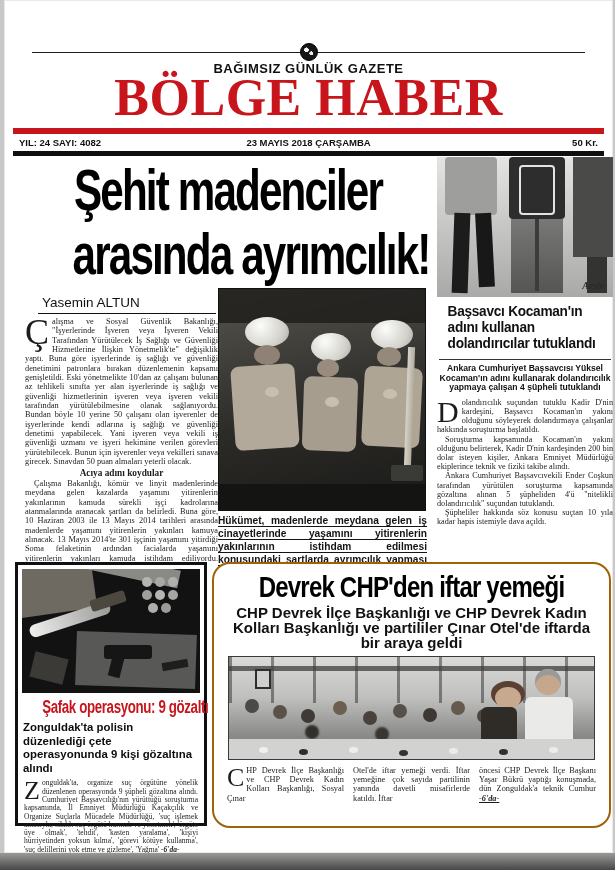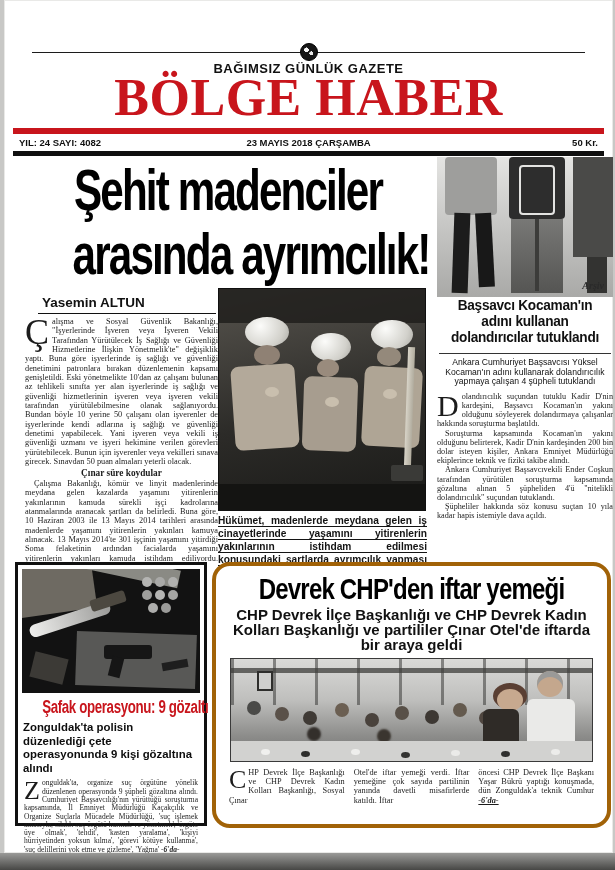--- a/index.html
+++ b/index.html
@@ -51,21 +51,21 @@
   
   .lead-headline { position:absolute; left:14px; top:158px; width:420px; text-align:center; }
   .lead-headline span {
     display:block; white-space:nowrap;
     font-size:57px; line-height:64px; font-weight:900; letter-spacing:-2.5px;
     transform:scaleX(.74); transform-origin:50% 0; color:#000;
   }
 
   .byline {
     position:absolute; left:34px; top:295px; width:178px;
-    font-size:13.5px; font-weight:bold; padding:0 0 3px 4px;
+    font-size:13.5px; font-weight:normal; padding:0 0 3px 4px;
     border-bottom:1.5px solid #101010;
   }
 
   
   .lead-body {
     position:absolute; left:21px; top:317px; width:193px;
     font-size:8.3px; line-height:9.35px; text-align:justify; color:#1c1c1c;
   }
   .lead-body .dropcap {
     float:left; font-size:36px; line-height:29px; padding:1px 3px 0 0;
@@ -98,25 +98,25 @@
     text-decoration:underline; text-underline-offset:2px; color:#141414;
   }
 
   
   .right-col { position:absolute; left:433px; top:157px; width:176px; }
   .arrest-photo { position:relative; width:176px; height:140px; overflow:hidden;
     background:linear-gradient(180deg,#e4e4e2,#c3c3c1 55%,#a9a9a7);font-weight:bold; }
   .ap-shape { position:absolute; }
   .arrest-credit { position:absolute; right:9px; bottom:6px; font-size:10px; font-style:italic;
     font-family:"Liberation Serif", serif; color:#2a2a2a; }
-  .right-headline { text-align:center; }
+  .right-headline { margin-top:6px; text-align:left; }
   .right-headline span { display:block; white-space:nowrap; font-size:15.5px; line-height:16px;
     font-weight:800; letter-spacing:-.3px; transform:scaleX(.88); transform-origin:50% 0; }
   .right-divider { border-top:1px solid #333; margin:8px 2px 4px; }
-  .right-subhead { font-size:8.6px; line-height:9.6px; font-weight:normal; text-align:center; padding:0 2px; }
+  .right-subhead { font-size:8.6px; line-height:9.6px; font-weight:bold; text-align:center; padding:0 2px; }
   .right-body { margin-top:5px; font-size:8.2px; line-height:9.2px; text-align:justify; color:#1c1c1c; }
   .right-body .dropcap { float:left; font-size:30px; line-height:25px; padding:1px 3px 0 0;
     font-family:"Liberation Serif", serif; }
   .right-body p.indent { text-indent:8px; }
 
   
   .safak-box {
     position:absolute; left:11px; top:562px; width:192px; height:264px;
     border:3px solid #101010; background:#fff;
   }
@@ -126,21 +126,21 @@
     font-size:18px; font-weight:800; letter-spacing:-.5px; color:var(--red);
     transform:scaleX(.74); transform-origin:50% 0; }
   .safak-subhead { margin:3px 5px 0; font-size:11.4px; line-height:13.6px; font-weight:bold; color:#0d0d0d; }
   .safak-body { margin:4px 6px 0; font-size:7.5px; line-height:8.3px; text-align:justify; color:#1c1c1c; }
   .safak-body .dropcap { float:left; font-size:26px; line-height:22px; padding:1px 2px 0 0;
     font-family:"Liberation Serif", serif; }
 
   
   .iftar-box {
     position:absolute; left:208px; top:562px; width:399px; height:266px;
-    border:4px solid #a16207; border-radius:18px; background:#fff;
+    border:2px solid #a16207; border-radius:18px; background:#fff;
   }
   .iftar-headline { margin-top:7px; text-align:center; white-space:nowrap;
     font-size:30px; line-height:32px; font-weight:800; letter-spacing:-1px; color:#000;
     transform:scaleX(.8); transform-origin:50% 0; }
   .iftar-subhead { margin-top:2px; text-align:center; font-size:15px; line-height:15.2px; font-weight:bold; padding:0 14px; }
   .iftar-photo { position:relative; margin:5px 14px 0; height:104px; border:1px solid #3a3a3a; overflow:hidden;
     background:linear-gradient(#dadad8 0%,#bfbfbd 40%,#8d8d8b 75%,#707070); }
   .ip-frames { position:absolute; left:0; right:0; top:0; height:46px;
     background:repeating-linear-gradient(90deg, rgba(45,45,43,.5) 0 3px, transparent 3px 42px); }
   .ip-beam { position:absolute; left:0; right:0; top:9px; height:5px; background:#3d3d3b; opacity:.75; }
@@ -178,21 +178,21 @@
 
   <div class="lead-headline">
     <span>Şehit madenciler</span>
     <span>arasında ayrımcılık!</span>
   </div>
 
   <div class="byline">Yasemin ALTUN</div>
 
   <div class="lead-body serif-body">
     <p><span class="dropcap">Ç</span><span>alışma ve Sosyal Güvenlik Bakanlığı, "İşyerlerinde İşveren veya İşveren Vekili Tarafından Yürütülecek İş Sağlığı ve Güvenliği Hizmetlerine İlişkin Yönetmelik'te" değişiklik yaptı. Buna göre işyerlerinde iş sağlığı ve güvenliği denetimini patronlara bırakan düzenlemenin kapsamı genişletildi. Eski yönetmelikte 10'dan az çalışanı bulunan az tehlikeli sınıfta yer alan işyerlerinde iş sağlığı ve güvenliği hizmetlerinin işveren veya işveren vekili tarafından yürütülebilmesine olanak sağlanıyordu. Bundan böyle 10 yerine 50 çalışanı olan işverenler de işyerlerinde kendi adlarına iş sağlığı ve güvenliği denetimi yapabilecek. Yani işveren veya vekili iş güvenliği uzmanı ve işyeri hekimine verilen görevleri yürütebilecek. Bunun için işverenler veya vekilleri sınava girecek. Sınavdan 50 puan almaları yeterli olacak.</span></p>
-    <div class="subhead">Çınar süre koydular</div>
+    <div class="subhead">Acıya adını koydular</div>
     <p class="indent"><span>Çalışma Bakanlığı, kömür ve linyit madenlerinde meydana gelen kazalarda yaşamını yitirenlerin yakınlarının kamuda sürekli işçi kadrolarına atanmalarında aranacak şartları da belirledi. Buna göre, 10 Haziran 2003 ile 13 Mayıs 2014 tarihleri arasında madenlerde yaşamını yitirenlerin yakınları kamuya alınacak. 13 Mayıs 2014'te 301 işçinin yaşamını yitirdiği Soma felaketinin ardından facialarda yaşamını yitirenlerin yakınları kamuda istihdam ediliyordu. Sendikalar</span> <span class="cont">-6'da-</span></p>
   </div>
 
   <div class="miners-photo">
     <div class="mp-crowd"></div>
     <div class="helmet" style="left:26px;top:28px;width:44px;height:30px;"></div>
     <div class="helmet" style="left:92px;top:44px;width:40px;height:28px;"></div>
     <div class="helmet" style="left:152px;top:31px;width:42px;height:29px;"></div>
     <div class="face" style="left:35px;top:56px;width:26px;height:20px;background:#8f8174;"></div>
     <div class="face" style="left:98px;top:70px;width:22px;height:18px;background:#998b7d;"></div>

